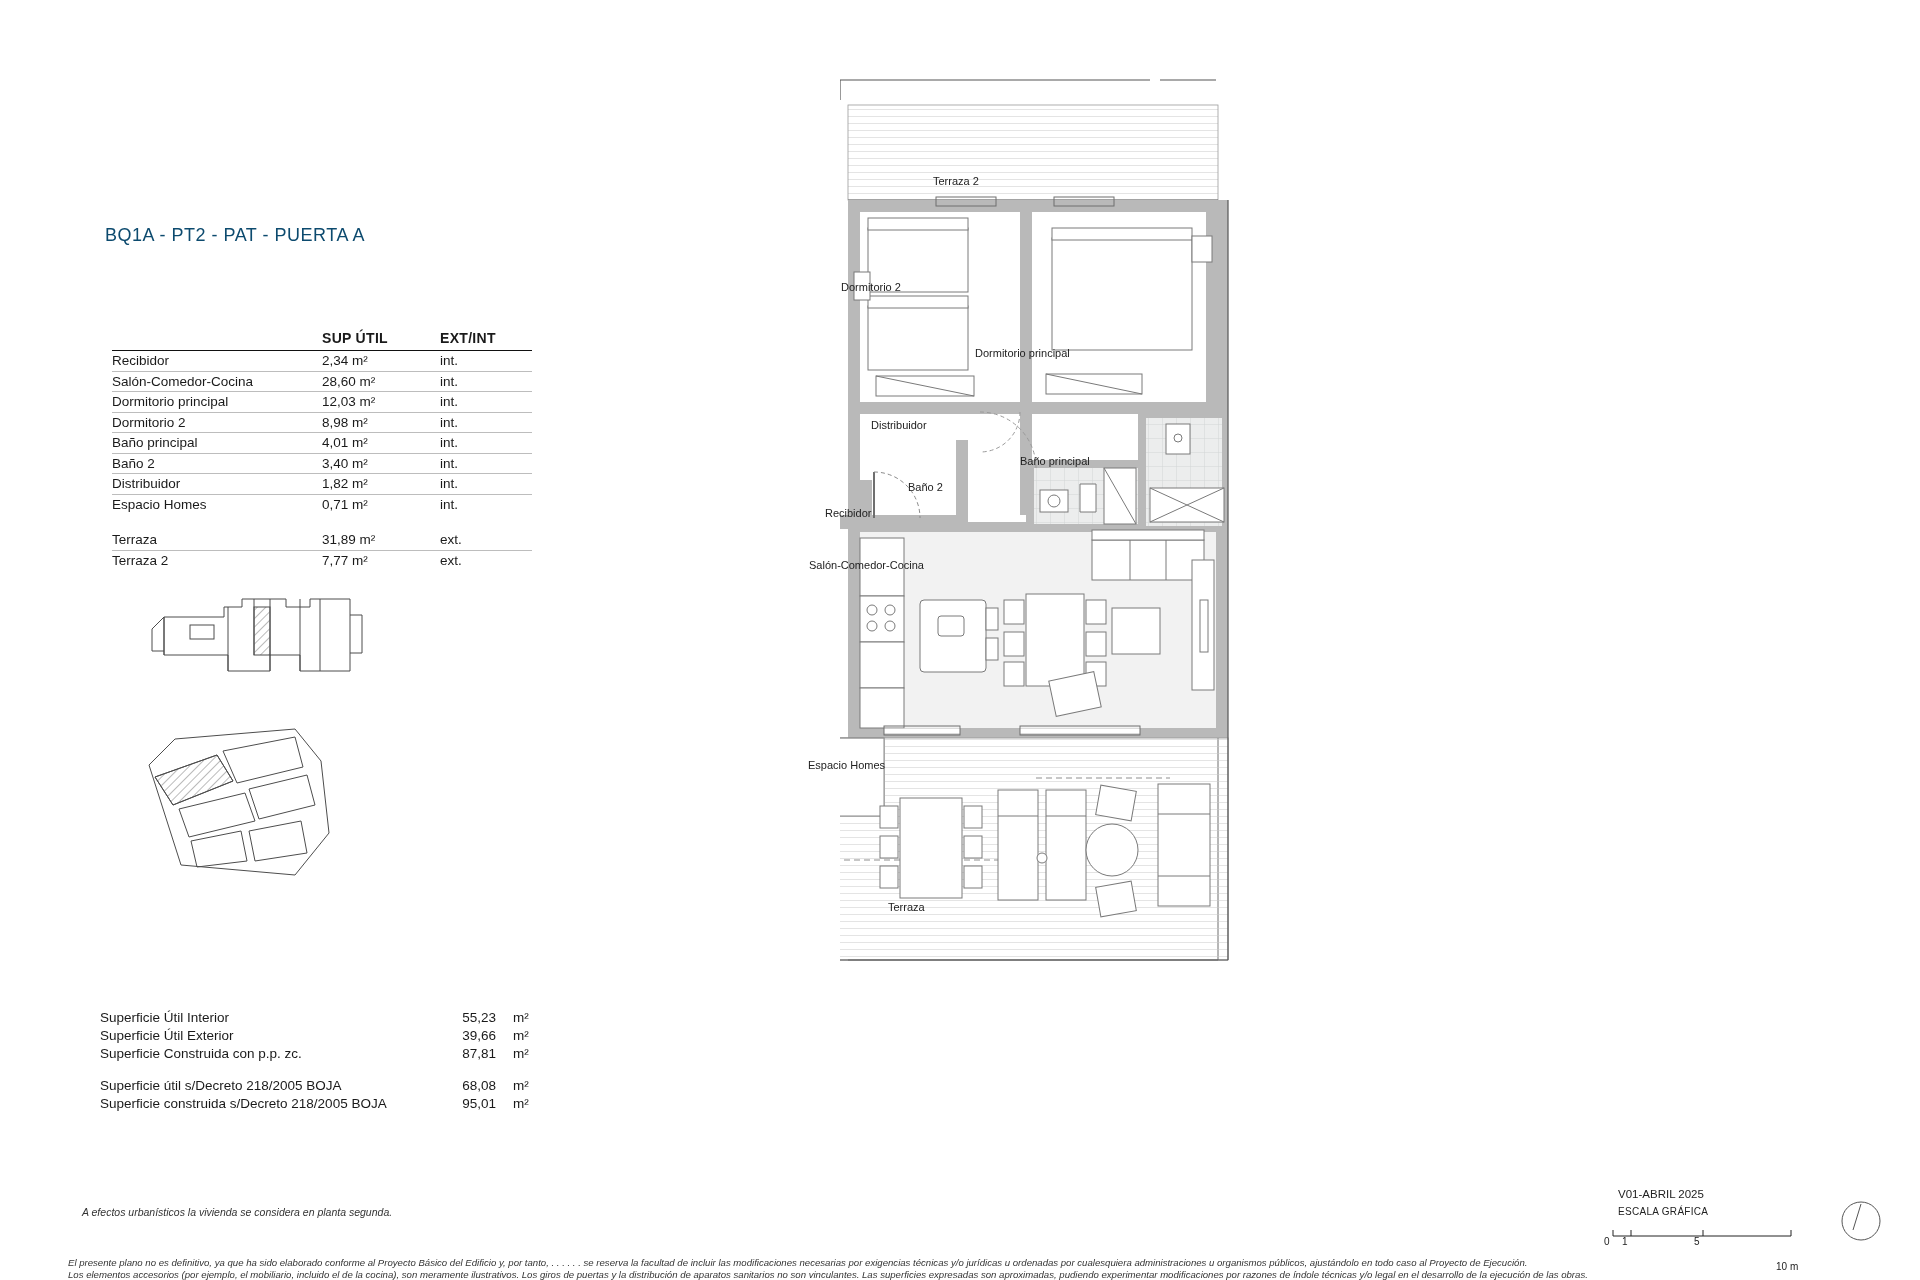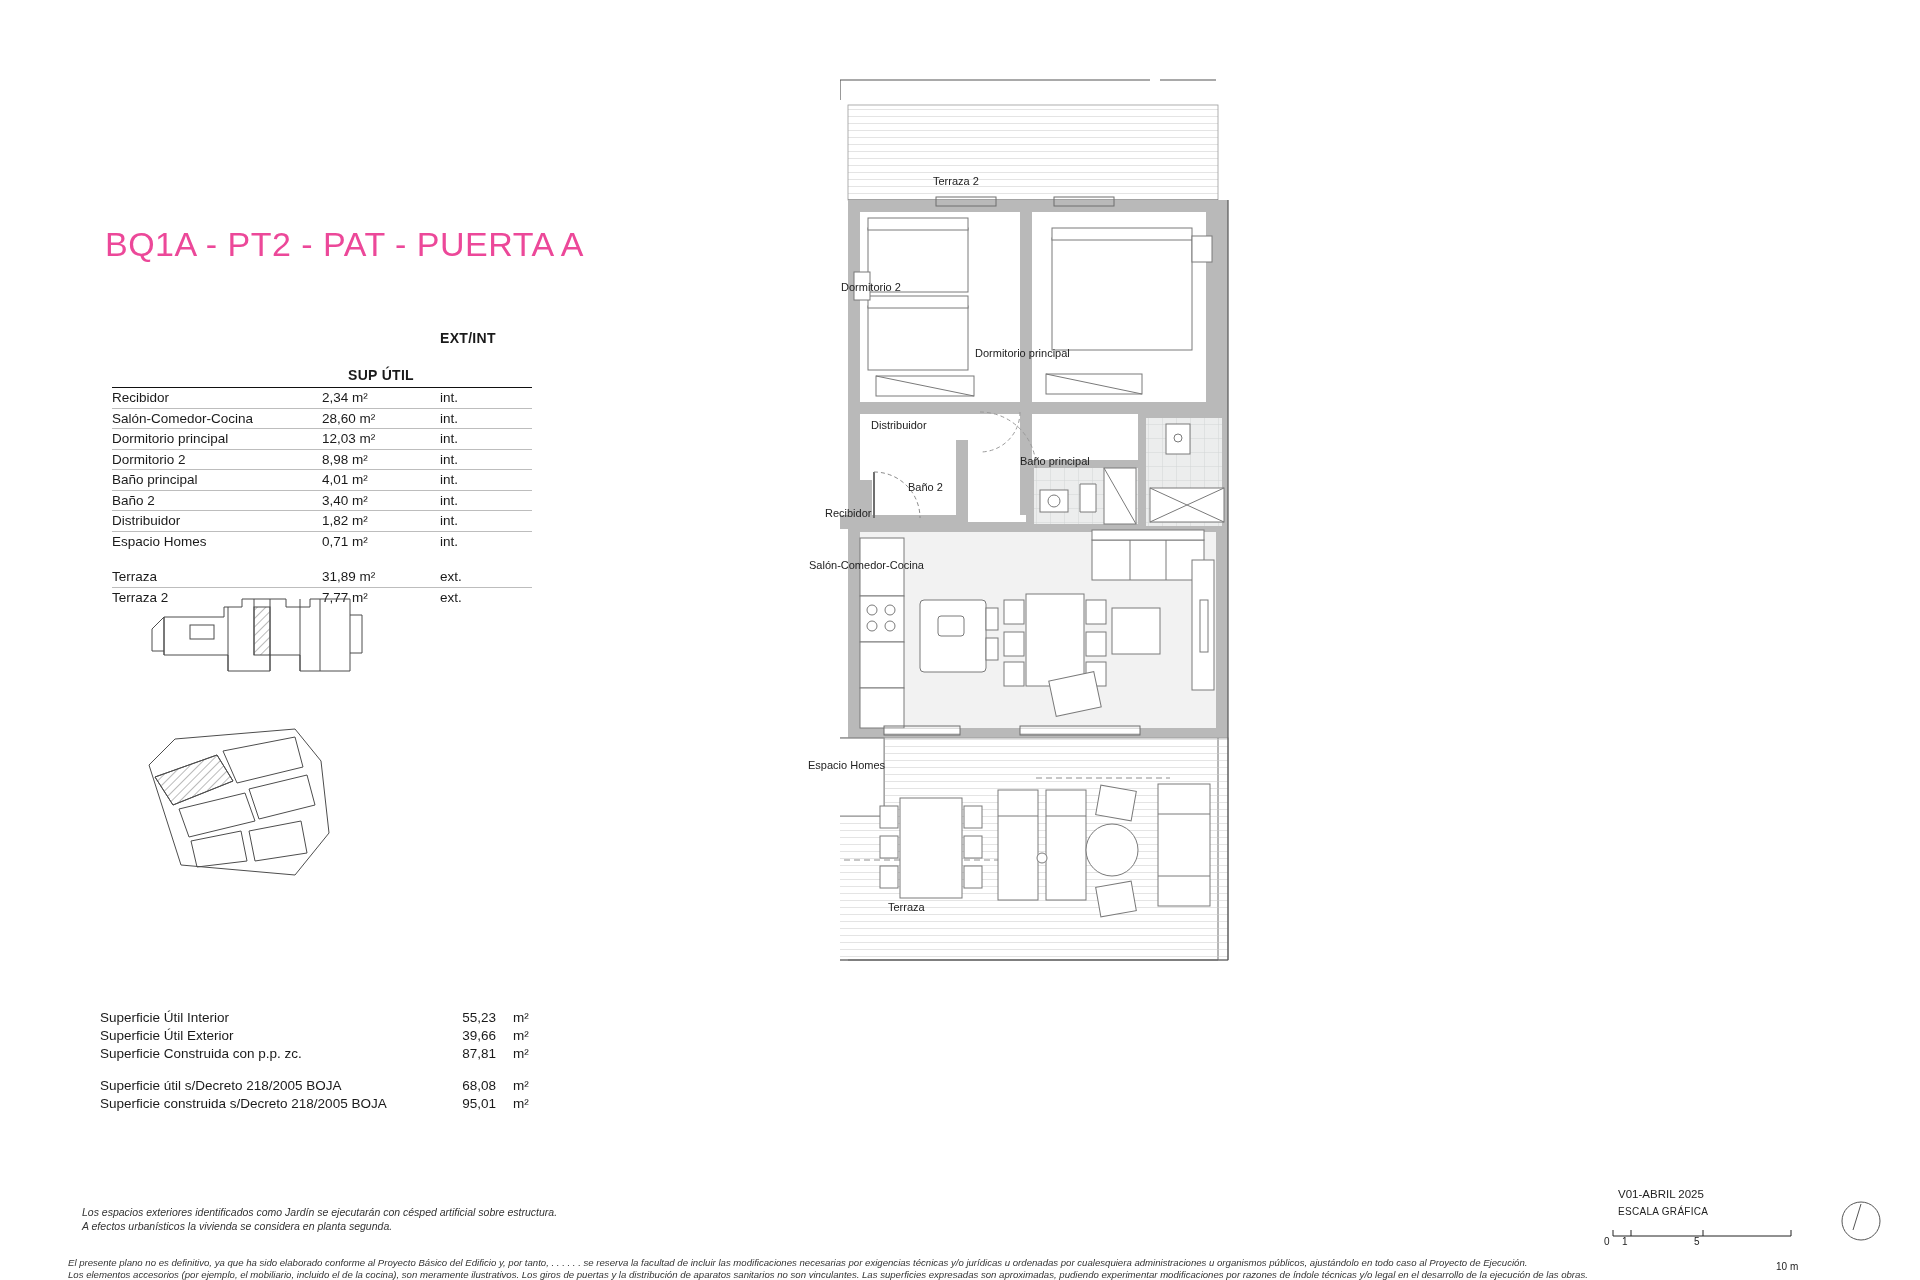--- a/index.html
+++ b/index.html
@@ -9,34 +9,34 @@
     font-family:"Liberation Sans", sans-serif;
     color:#1a1a1a;
     position:relative;
     overflow:hidden;
   }
   .page{position:absolute;inset:0;}
 
   
   .title{
     position:absolute;left:105px;top:225px;
-    font-size:34px;letter-spacing:.5px;color:#ec4899;
+    font-size:18px;letter-spacing:.5px;color:#0c4a6e;
     white-space:nowrap;
   }
 
   .table{
     position:absolute;left:112px;top:330px;width:420px;
     font-size:13.5px;
   }
   .table .hdr{
     display:flex;font-weight:bold;font-size:14px;letter-spacing:.3px;
     padding-bottom:4px;
   }
   .table .hdr .c1{width:210px;}
-  .table .hdr .c2{width:118px;text-align:center;margin-top:37px;}
+  .table .hdr .c2{width:118px;text-align:left;}
   .table .hdr .c3{width:80px;text-align:left;}
   .rowline{border-top:1px solid #111;}
   .row{
     display:flex;align-items:center;height:19.5px;
     border-bottom:1px solid #bdbdbd;
   }
   .row.nb{border-bottom:none;}
   .row .c1{width:210px;}
   .row .c2{width:118px;}
   .row .c3{width:80px;}
@@ -221,21 +221,20 @@
       <div class="s3">m²</div>
     </div>
     <div class="srow">
       <div class="s1">Superficie construida s/Decreto 218/2005 BOJA</div>
       <div class="s2">95,01</div>
       <div class="s3">m²</div>
     </div>
   </div>
 
   <div class="note-it">
-    <div>Los espacios exteriores identificados como Jardín se ejecutarán con césped artificial sobre estructura.</div>
     <div>A efectos urbanísticos la vivienda se considera en planta segunda.</div>
   </div>
   <div class="legal">
     <div>El presente plano no es definitivo, ya que ha sido elaborado conforme al Proyecto Básico del Edificio y, por tanto, . . . . . .            se reserva la facultad de incluir las modificaciones necesarias por exigencias técnicas y/o jurídicas u ordenadas por cualesquiera administraciones u organismos públicos, ajustándolo en todo caso al Proyecto de Ejecución.</div>
     <div class="l2">Los elementos accesorios (por ejemplo, el mobiliario, incluido el de la cocina), son meramente ilustrativos. Los giros de puertas y la distribución de aparatos sanitarios no son vinculantes. Las superficies expresadas son aproximadas, pudiendo experimentar modificaciones por razones de índole técnicas y/o legal en el desarrollo de la ejecución de las obras.</div>
   </div>
 
   <div class="version">V01-ABRIL 2025</div>
   <div class="escala">ESCALA GRÁFICA</div>
   <div class="scalebar">

